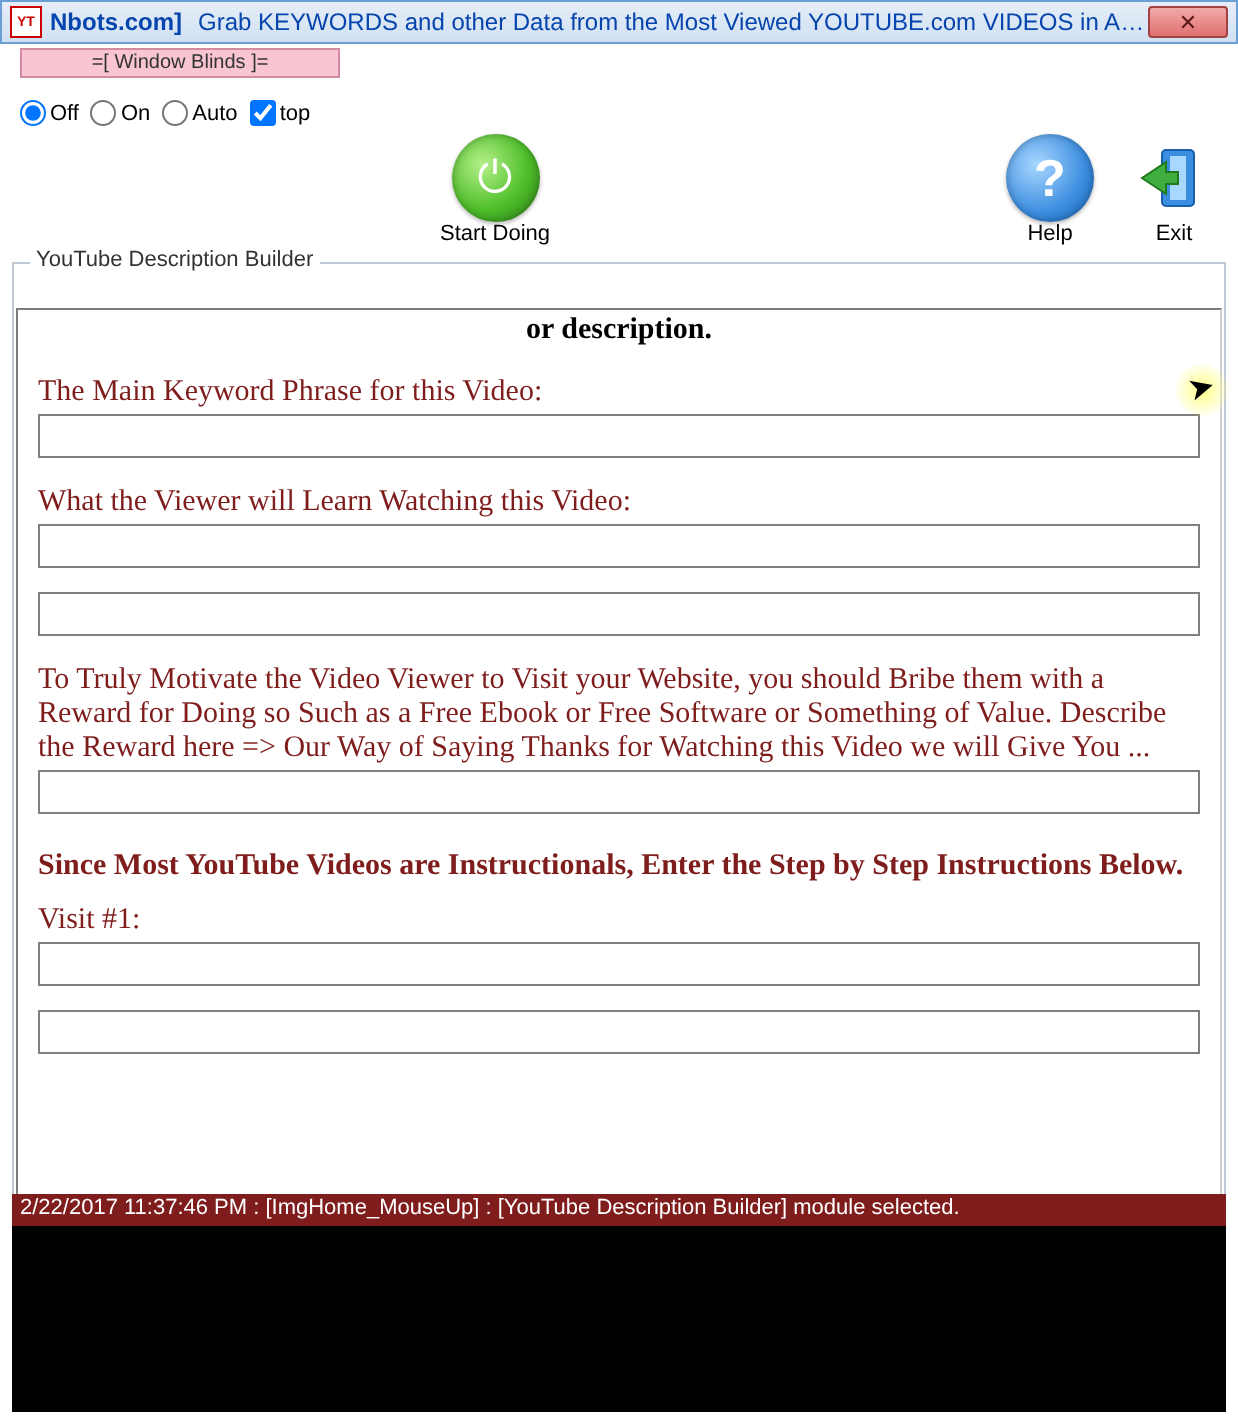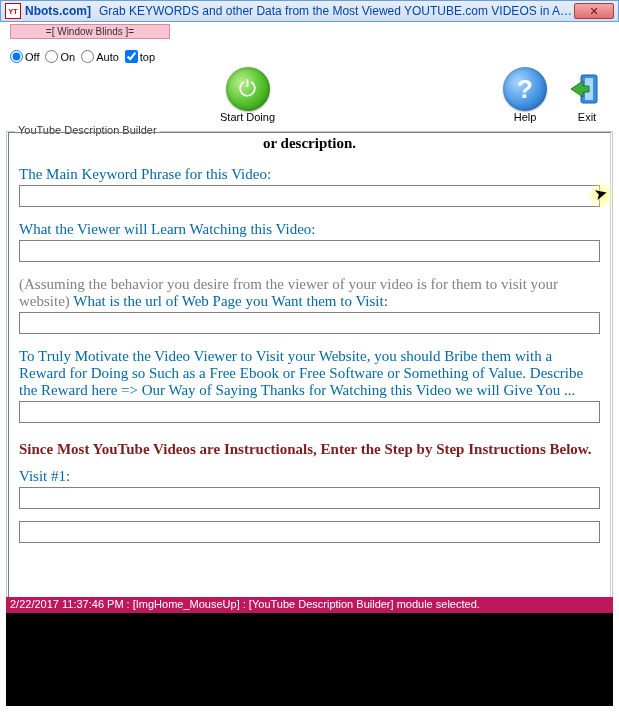--- a/index.html
+++ b/index.html
@@ -12,35 +12,35 @@
 .wb-options { margin: 1px 0 0 10px; display: flex; gap: 6px; align-items: center; font-size: 11px; }
 .wb-options label { display: flex; align-items: center; gap: 2px; }
 .toolbar { display: flex; justify-content: center; gap: 18px; padding: 4px 10px 2px 10px; position: relative; }
 .toolbar-spacer { flex: 1; }
 .tbtn { display: flex; flex-direction: column; align-items: center; font-size: 11px; cursor: pointer; }
 .tbtn .ic { width: 44px; height: 44px; border-radius: 50%; display:flex;align-items:center;justify-content:center; }
 .ic-start { background: radial-gradient(circle at 35% 35%, #b6f08a, #4fbf2a 55%, #2a7a15); color:#fff; font-size:22px; box-shadow: inset 0 0 4px rgba(0,0,0,.3), 0 1px 2px rgba(0,0,0,.3); }
 .ic-help { background: radial-gradient(circle at 35% 35%, #a8d7ff, #3b8de0 60%, #1a5fab); color:#fff; font-size:26px; font-weight:bold; box-shadow: inset 0 0 4px rgba(0,0,0,.3), 0 1px 2px rgba(0,0,0,.3); }
 .ic-exit { width:44px;height:44px;display:flex;align-items:center;justify-content:center; }
 .ic-exit svg { width:40px;height:40px; }
-.groupbox { border: 1px solid #bfc9d4; margin: 6px 6px 0 6px; padding: 0 1px 1px 1px; position: relative; }
+.groupbox { border: 1px solid #bfc9d4; margin: 6px 6px 0 6px; padding: 22px 1px 1px 1px; position: relative; }
 .grouplabel { position: absolute; top: -8px; left: 8px; background: #fff; padding: 0 3px; font-size: 11px; color: #333; }
 .scrollwrap { position: relative; height: 480px; border: 1px inset #d0d0d0; overflow: hidden; display: flex; }
 .content { flex: 1; padding: 2px 10px 10px 10px; overflow-y: auto; font-family: "Times New Roman", serif; font-size: 15px; }
 .content::-webkit-scrollbar { width: 16px; }
 .content::-webkit-scrollbar-track { background: #e8eef6; border: 1px solid #c8d4e4; }
 .content::-webkit-scrollbar-thumb { background: linear-gradient(90deg,#d6e6f8,#b8d0ef,#d6e6f8); border: 1px solid #8aa8cf; border-radius: 2px; }
 .content::-webkit-scrollbar-button { background: #d6e6f8; border: 1px solid #8aa8cf; height:16px; }
 .hdr { text-align: center; font-weight: bold; color: #000; margin-bottom: 14px; }
-.red { color: #0369a1; }
+.red { color: #7f1d1d; }
 .gray { color: #808080; }
 .blk { color: #7f1d1d; font-weight: bold; }
 .fld { width: 100%; height: 22px; border: 1px solid #808080; background: #fff; margin: 2px 0 10px 0; padding: 2px 4px; font-family: inherit; font-size: 14px; }
 .sectionlbl { margin-top: 4px; }
-.statusbar { position: absolute; left: 6px; right: 6px; top: 597px; height: 16px; background: #be185d; color: #fff; font-size: 11px; padding: 1px 4px; white-space: nowrap; overflow: hidden; }
+.statusbar { position: absolute; left: 6px; right: 6px; top: 597px; height: 16px; background: #7f1d1d; color: #fff; font-size: 11px; padding: 1px 4px; white-space: nowrap; overflow: hidden; }
 .blackpane { position: absolute; left: 6px; right: 6px; top: 613px; bottom: 6px; background: #000; }
 .cursor { position: absolute; width: 26px; height: 26px; pointer-events: none; }
 .cursor .highlight { position:absolute; width:26px;height:26px;border-radius:50%;background: radial-gradient(circle, rgba(255,255,120,.9), rgba(255,255,120,.1) 70%); }
 .cursor .arrow { position:absolute; top:2px; left:6px; font-size:16px; color:#000; transform: rotate(-15deg); }
 </style>
 </head>
 <body>
 
 <div class="titlebar">
   <div class="titlebar-icon">YT</div>
@@ -97,23 +97,20 @@
   <div class="scrollwrap">
     <div class="content">
       <div class="hdr">or description.</div>
 
       <div class="red sectionlbl">The Main Keyword Phrase for this Video:</div>
       <input class="fld" value="" style="">
 
       <div class="red sectionlbl">What the Viewer will Learn Watching this Video:</div>
       <input class="fld" value="" style="">
 
-      <div class="sectionlbl">
-        <span class="gray">(Assuming the behavior you desire from the viewer of your video is for them to visit your website) </span><span class="red">What is the url of Web Page you Want them to Visit:</span>
-      </div>
       <input class="fld" value="" style="">
 
       <div class="red sectionlbl">To Truly Motivate the Video Viewer to Visit your Website, you should Bribe them with a Reward for Doing so Such as a Free Ebook or Free Software or Something of Value. Describe the Reward here =&gt; Our Way of Saying Thanks for Watching this Video we will Give You ...</div>
       <input class="fld" value="" style="">
 
       <div style="height:8px"></div>
       <div class="red blk" style="font-weight:bold;">Since Most YouTube Videos are Instructionals, Enter the Step by Step Instructions Below.</div>
 
       <div class="red sectionlbl" style="margin-top:10px;">Visit #1:</div>
       <input class="fld" value="" style="">

